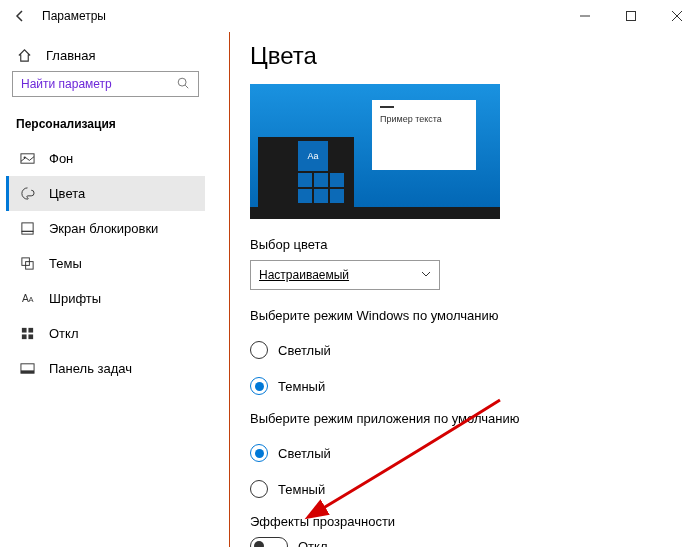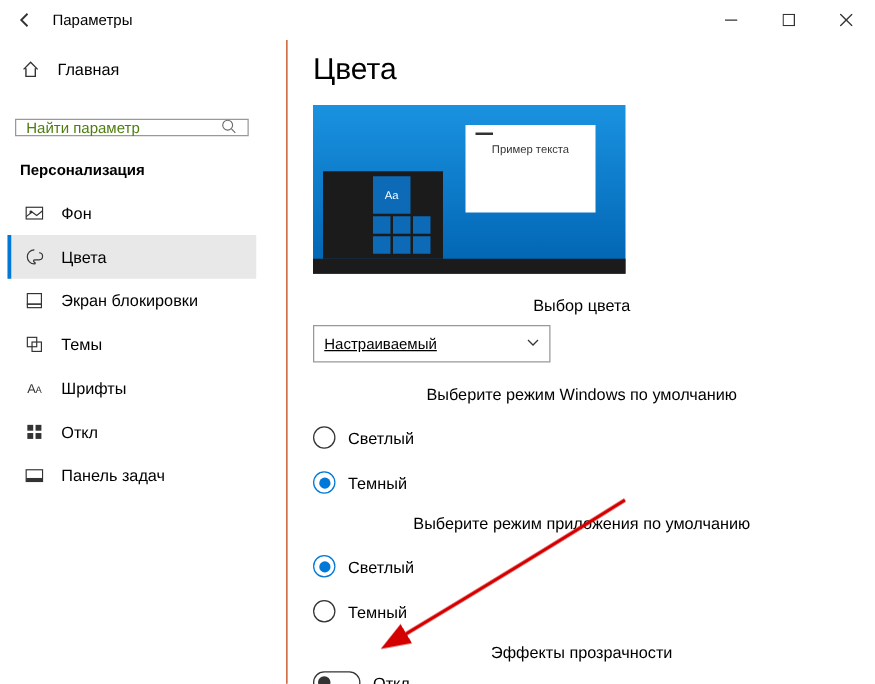--- a/index.html
+++ b/index.html
@@ -9,45 +9,45 @@
 .back-btn { width: 20px; height: 20px; display: flex; align-items: center; justify-content: center; margin-right: 12px; cursor: pointer; }
 .title { font-size: 12px; }
 .window-controls { margin-left: auto; display: flex; }
 .wc { width: 46px; height: 32px; display: flex; align-items: center; justify-content: center; cursor: pointer; }
 
 .main { display: flex; height: calc(100% - 32px); }
 
 .sidebar { width: 230px; padding: 8px 24px 0 6px; background: #fff; border-right: 1px solid #c2410c; }
 .home-row { display: flex; align-items: center; padding: 8px 10px; font-size: 13px; cursor: pointer; gap: 14px; }
 .home-row .ico { width: 16px; display: flex; justify-content: center; }
-.search { margin: 24px 6px 14px 6px; border: 1px solid #999; height: 14px; display: flex; align-items: center; padding: 0 8px; font-size: 12px; color: #4d7c0f; justify-content: space-between; }
+.search { margin: 0 6px 14px 6px; border: 1px solid #999; height: 26px; display: flex; align-items: center; padding: 0 8px; font-size: 12px; color: #6d28d9; justify-content: space-between; }
 .section-title { font-size: 12px; font-weight: 600; padding: 6px 10px 10px 10px; }
 .nav-item { display: flex; align-items: center; padding: 10px 10px; font-size: 13px; cursor: pointer; gap: 14px; border-left: 3px solid transparent; }
 .nav-item .ico { width: 16px; display: flex; justify-content: center; }
 .nav-item.active { background: #e8e8e8; border-left-color: #0078d7; }
 
 .content { flex: 1; padding: 10px 20px 0 20px; overflow-y: auto; }
 .page-title { font-size: 24px; font-weight: 400; margin-bottom: 14px; }
 .preview { width: 250px; height: 135px; background: linear-gradient(#1a92e0, #0063b1); position: relative; margin-bottom: 18px; }
 .pv-taskbar { position: absolute; bottom: 0; left: 0; right: 0; height: 12px; background: #1b1b1b; }
 .pv-start { position: absolute; bottom: 12px; left: 8px; width: 96px; height: 70px; background: #1b1b1b; }
 .pv-tiles { position: absolute; bottom: 16px; left: 48px; display: grid; grid-template-columns: repeat(3, 14px); grid-auto-rows: 14px; gap: 2px; }
 .pv-tiles div { background: #0c6ab7; }
 .pv-bigtile { position: absolute; bottom: 48px; left: 48px; width: 30px; height: 30px; background: #0c6ab7; color: #fff; font-size: 9px; display: flex; align-items: center; justify-content: center; }
-.pv-window { position: absolute; top: 16px; right: 24px; width: 104px; height: 70px; background: #fff; padding: 6px 8px; text-align: center; }
+.pv-window { position: absolute; top: 16px; right: 24px; width: 104px; height: 70px; background: #fff; padding: 6px 8px; }
 .pv-window .bar { width: 14px; height: 2px; background: #333; margin-bottom: 6px; }
 .pv-window .txt { font-size: 9px; color: #333; }
 
 .label { font-size: 13px; margin-bottom: 8px; }
 .dropdown { width: 190px; height: 30px; border: 1px solid #999; display: flex; align-items: center; justify-content: space-between; padding: 0 8px; font-size: 12px; margin-bottom: 18px; cursor: pointer; text-decoration: underline; }
 .radio-row { display: flex; align-items: center; gap: 10px; margin-bottom: 10px; font-size: 13px; cursor: pointer; margin-top: 18px; }
 .radio { width: 18px; height: 18px; border: 1.5px solid #333; border-radius: 50%; display: flex; align-items: center; justify-content: center; }
 .radio.checked { border-color: #0078d7; }
 .radio.checked::after { content: ""; width: 9px; height: 9px; background: #0078d7; border-radius: 50%; }
-.group { margin-bottom: 16px; text-align: center; }
+.group { margin-bottom: 16px; }
 
 .toggle-row { display: flex; align-items: center; gap: 10px; font-size: 13px; }
 .toggle { width: 38px; height: 18px; border: 1.5px solid #333; border-radius: 10px; position: relative; cursor: pointer; }
 .toggle::after { content: ""; position: absolute; left: 3px; top: 2.5px; width: 10px; height: 10px; background: #333; border-radius: 50%; }
 
 .arrow-overlay { position: absolute; pointer-events: none; }
 </style>
 </head>
 <body>
 

